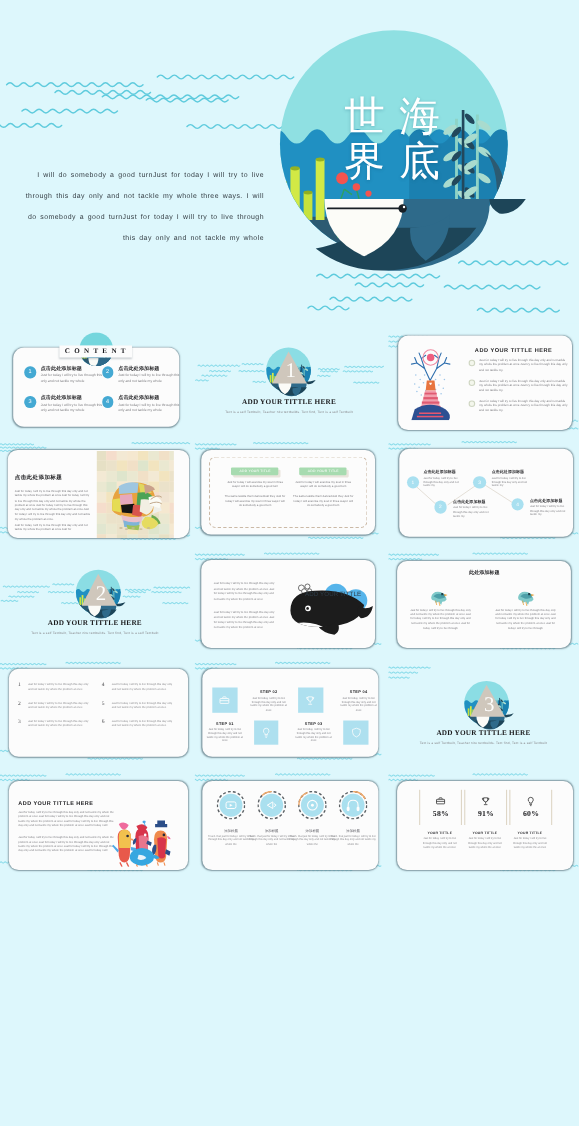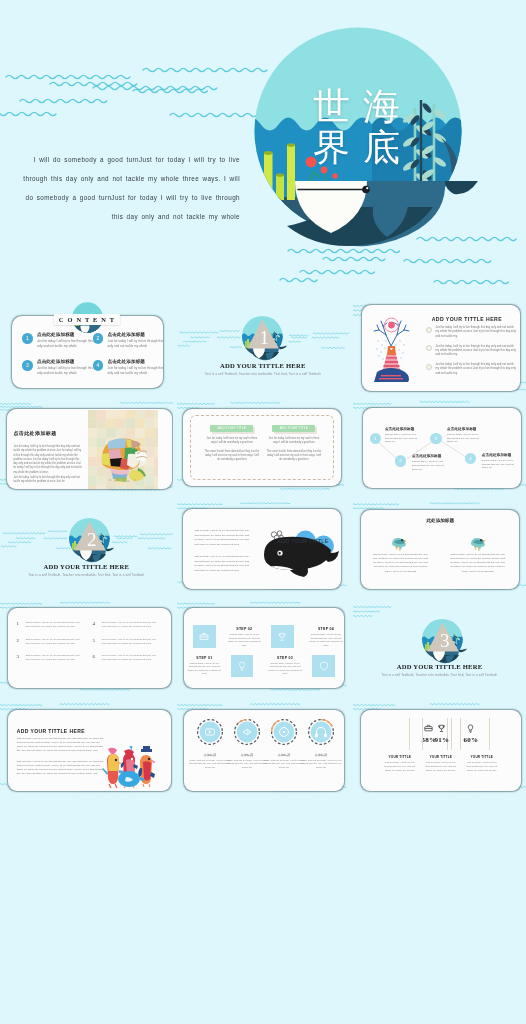--- a/index.html
+++ b/index.html
@@ -1092,33 +1092,33 @@
       <svg class="wv" style="left:0;top:0;width:173px;height:96px;">
         <g fill="none" stroke="#8bdcea" stroke-width="1" stroke-linecap="round">
           <path d="M0.0 4.1 q0.95 -1.1 1.90 0 t1.90 0 t1.90 0 t1.90 0 t1.90 0 t1.90 0 t1.90 0 t1.90 0 t1.90 0 t1.90 0 t1.90 0 t1.90 0 t1.90 0 t1.90 0 t1.90 0 t1.90 0 t1.90 0 t1.90 0 t1.90 0 t1.90 0 t1.90 0 t1.90 0"></path>
           <path d="M0.0 8.1 q0.95 -1.1 1.90 0 t1.90 0 t1.90 0 t1.90 0 t1.90 0 t1.90 0 t1.90 0 t1.90 0 t1.90 0 t1.90 0 t1.90 0 t1.90 0 t1.90 0 t1.90 0"></path>
           <path d="M77.0 3.1 q0.95 -1.1 1.90 0 t1.90 0 t1.90 0 t1.90 0 t1.90 0 t1.90 0 t1.90 0 t1.90 0 t1.90 0 t1.90 0 t1.90 0 t1.90 0 t1.90 0 t1.90 0 t1.90 0 t1.90 0 t1.90 0 t1.90 0 t1.90 0 t1.90 0 t1.90 0 t1.90 0 t1.90 0 t1.90 0 t1.90 0 t1.90 0"></path>
           <path d="M117.0 86.1 q0.95 -1.1 1.90 0 t1.90 0 t1.90 0 t1.90 0 t1.90 0 t1.90 0 t1.90 0 t1.90 0 t1.90 0 t1.90 0 t1.90 0 t1.90 0 t1.90 0 t1.90 0 t1.90 0 t1.90 0 t1.90 0 t1.90 0 t1.90 0 t1.90 0 t1.90 0 t1.90 0 t1.90 0 t1.90 0 t1.90 0 t1.90 0 t1.90 0 t1.90 0 t1.90 0 t1.90 0"></path>
           <path d="M102.0 90.1 q0.95 -1.1 1.90 0 t1.90 0 t1.90 0 t1.90 0 t1.90 0 t1.90 0 t1.90 0 t1.90 0 t1.90 0 t1.90 0 t1.90 0 t1.90 0 t1.90 0 t1.90 0 t1.90 0 t1.90 0 t1.90 0 t1.90 0 t1.90 0 t1.90 0 t1.90 0 t1.90 0 t1.90 0 t1.90 0 t1.90 0 t1.90 0"></path>
         </g>
       </svg>
       <div class="card" style="left:8.3px;top:9.4px;right:5.1px;bottom:6.1px;">
-        <div class="s15-box" style="left:20px;margin-left:28px;">
+        <div class="s15-box" style="left:20px;">
           <svg viewBox="0 0 24 24" class="s15-ic">
                 <path d="M9 7.5 V6 q0 -1 1 -1 h4 q1 0 1 1 v1.5 M5 8 h14 q1 0 1 1 v7 q0 1 -1 1 H5 q-1 0 -1 -1 v-7 q0 -1 1 -1 Z M4 12 h16" fill="none" stroke="#1c1c1c" stroke-width="1.4"></path>
               </svg>
           <div class="s15-v">58%</div>
         </div>
         <div class="s15-box" style="left:61px;">
           <svg viewBox="0 0 24 24" class="s15-ic">
                 <path d="M8 5 h8 v4 q0 4 -4 4 q-4 0 -4 -4 Z M8 6 H5.5 q0 4 3 4.5 M16 6 h2.5 q0 4 -3 4.5 M12 13 v4 M8.5 18.5 h7" fill="none" stroke="#1c1c1c" stroke-width="1.4"></path>
               </svg>
           <div class="s15-v">91%</div>
         </div>
-        <div class="s15-box" style="left:90px;">
+        <div class="s15-box" style="left:102px;">
           <svg viewBox="0 0 24 24" class="s15-ic">
                 <path d="M12 4 q5 0 5 5 q0 3 -2.5 4.5 v2 h-5 v-2 Q7 12 7 9 q0 -5 5 -5 Z M9.5 18 h5 M10.5 20.5 h3" fill="none" stroke="#1c1c1c" stroke-width="1.4"></path>
               </svg>
           <div class="s15-v">60%</div>
         </div>
         <div class="s15-lab" style="left:20px;">YOUR TITTLE</div>
         <div class="s15-lab" style="left:61px;">YOUR TITTLE</div>
         <div class="s15-lab" style="left:102px;">YOUR TITTLE</div>
         <div class="s15-bd" style="left:20px;">Just for today I will try to live through this day only and not tackle my whole the at once</div>
         <div class="s15-bd" style="left:61px;">Just for today I will try to live through this day only and not tackle my whole the at once</div>

